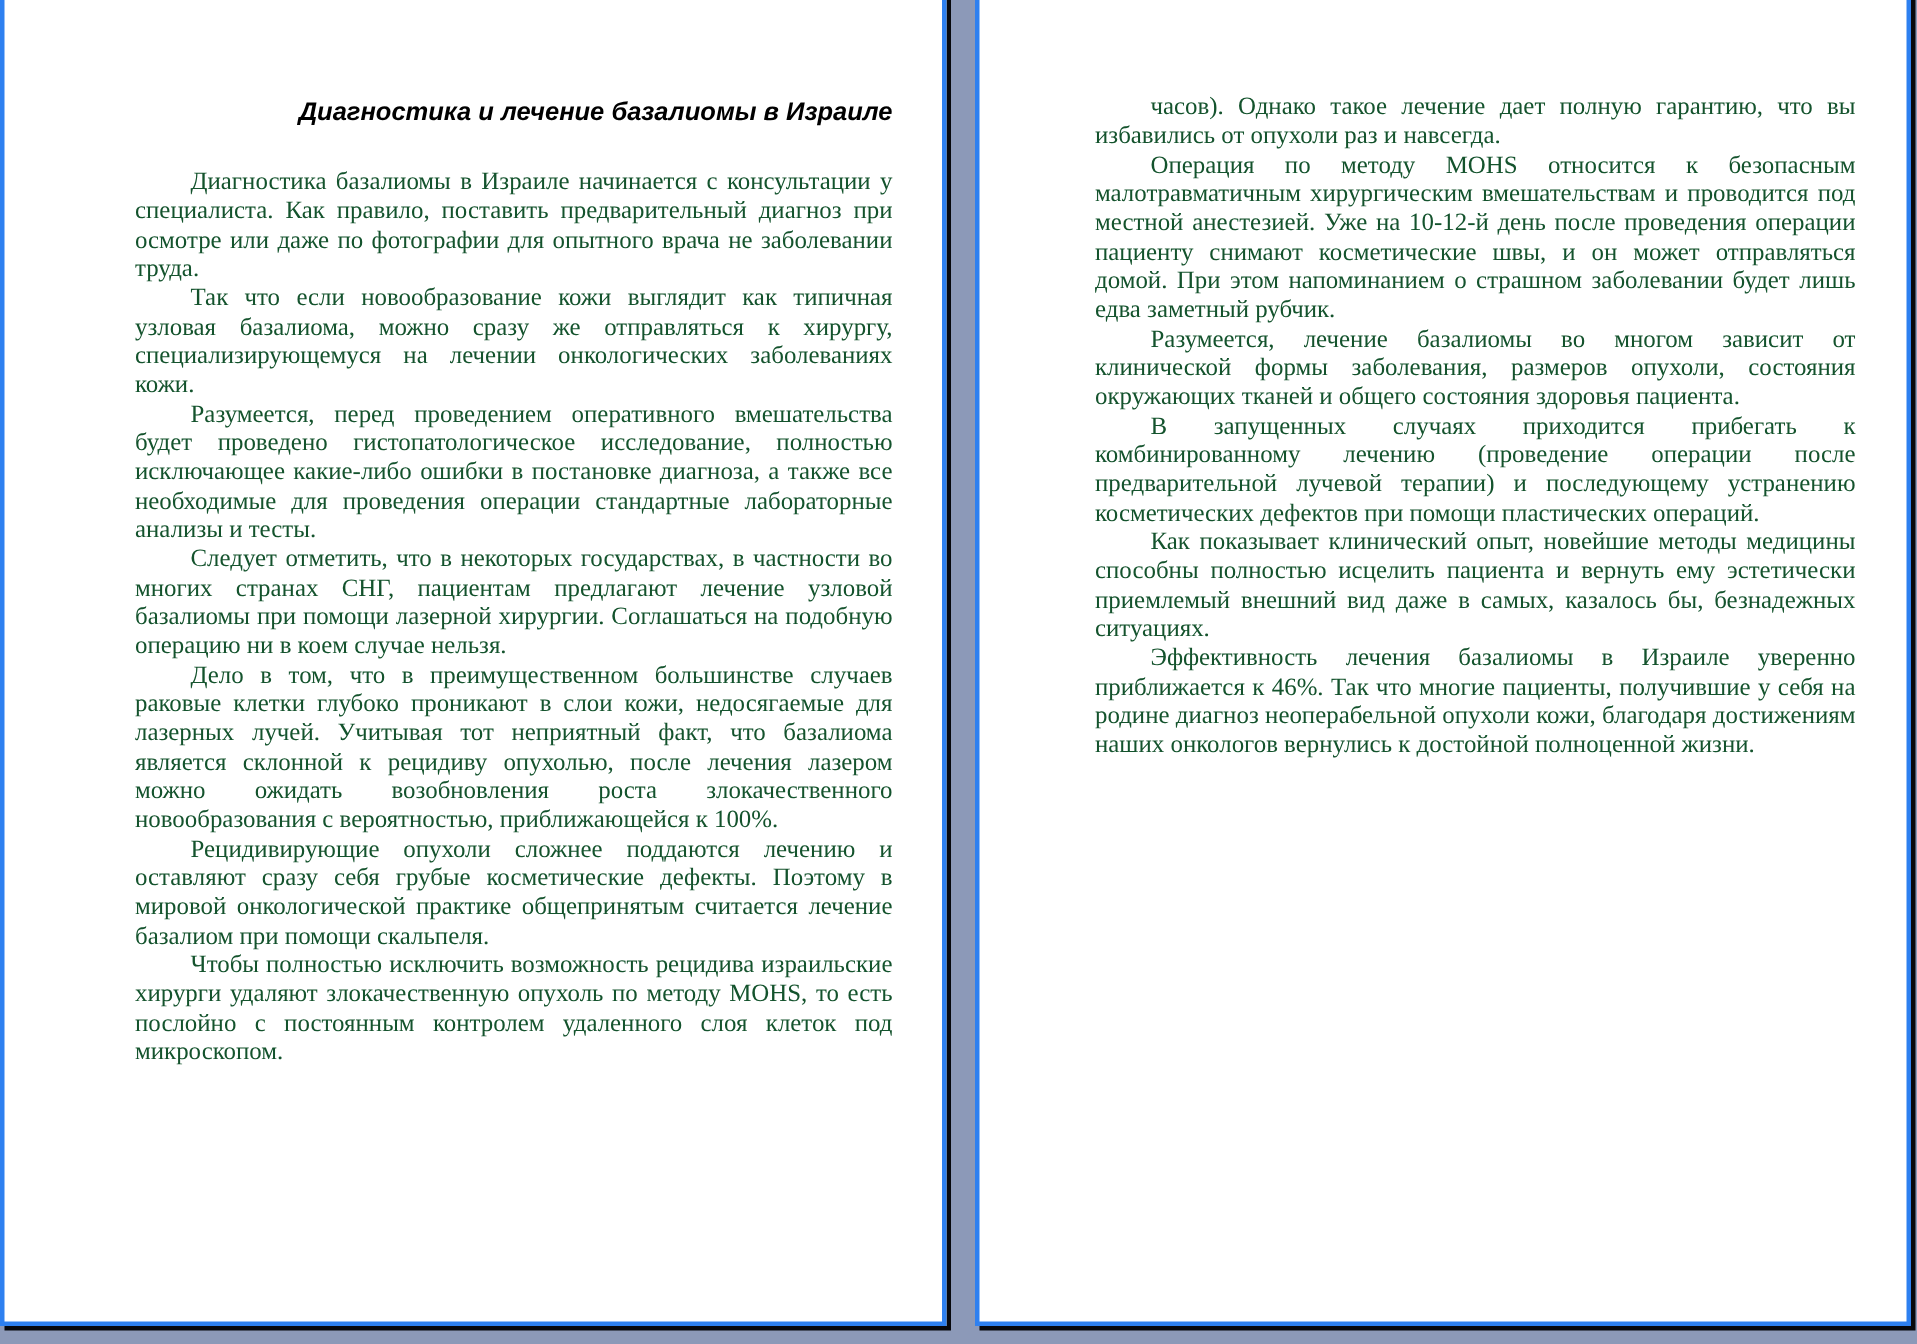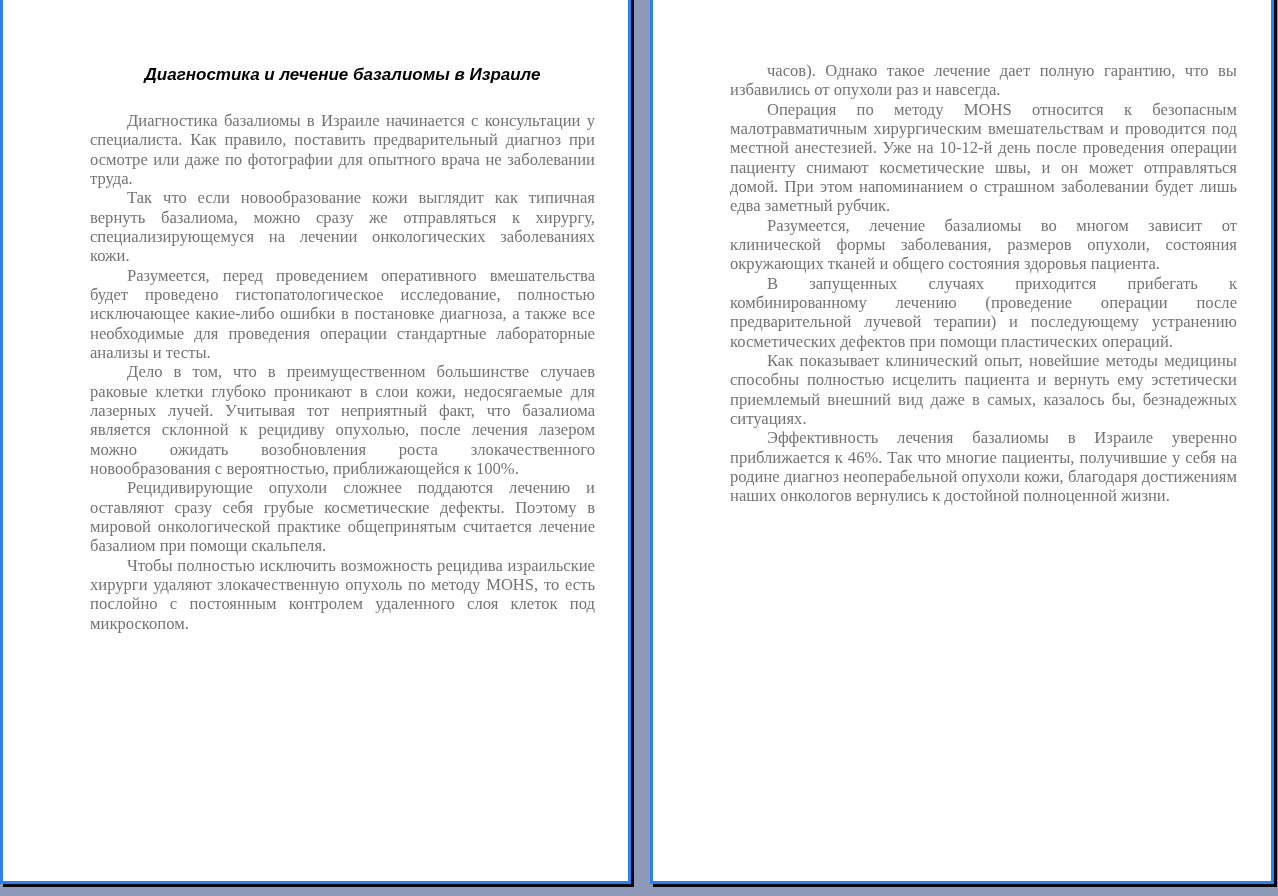--- a/index.html
+++ b/index.html
@@ -34,52 +34,53 @@
   }
   .page-1 .page-inner { padding: 86px 33px 0 87px; }
   .page-2 .page-inner { padding: 82px 34px 0 77px; }
 
   .doc-title {
     font-family: "Liberation Sans", sans-serif;
     font-weight: bold;
     font-style: italic;
     font-size: 17px;
     line-height: 20px;
-    text-align: center;
+    text-align: right;
     margin: 0 0 26px 0;
     color: #000000;
   }
   .para {
     font-family: "Liberation Serif", serif;
     font-size: 16.6px;
     line-height: 19.33px;
     text-align: justify;
     text-indent: 37px;
     margin: 0;
     padding: 0;
-    color: #737373;
+    color: #14532d;
   }
   .page-gap {
     position: absolute;
     top: 0;
     left: 634px;
     width: 16px;
     height: 896px;
   }
 </style>
 </head>
 <body>
 
 <div class="page page-1">
   <div class="page-inner">
     <h1 class="doc-title">Диагностика и лечение базалиомы в Израиле</h1>
     <div>
         <p class="para">Диагностика базалиомы в Израиле начинается с консультации у специалиста. Как правило, поставить предварительный диагноз при осмотре или даже по фотографии для опытного врача не заболевании труда.</p>
-        <p class="para">Так что если новообразование кожи выглядит как типичная вернуть базалиома, можно сразу же отправляться к хирургу, специализирующемуся на лечении онкологических заболеваниях кожи.</p>
+        <p class="para">Так что если новообразование кожи выглядит как типичная узловая базалиома, можно сразу же отправляться к хирургу, специализирующемуся на лечении онкологических заболеваниях кожи.</p>
         <p class="para">Разумеется, перед проведением оперативного вмешательства будет проведено гистопатологическое исследование, полностью исключающее какие-либо ошибки в постановке диагноза, а также все необходимые для проведения операции стандартные лабораторные анализы и тесты.</p>
+        <p class="para">Следует отметить, что в некоторых государствах, в частности во многих странах СНГ, пациентам предлагают лечение узловой базалиомы при помощи лазерной хирургии. Соглашаться на подобную операцию ни в коем случае нельзя.</p>
         <p class="para">Дело в том, что в преимущественном большинстве случаев раковые клетки глубоко проникают в слои кожи, недосягаемые для лазерных лучей. Учитывая тот неприятный факт, что базалиома является склонной к рецидиву опухолью, после лечения лазером можно ожидать возобновления роста злокачественного новообразования с вероятностью, приближающейся к 100%.</p>
         <p class="para">Рецидивирующие опухоли сложнее поддаются лечению и оставляют сразу себя грубые косметические дефекты. Поэтому в мировой онкологической практике общепринятым считается лечение базалиом при помощи скальпеля.</p>
         <p class="para">Чтобы полностью исключить возможность рецидива израильские хирурги удаляют злокачественную опухоль по методу MOHS, то есть послойно с постоянным контролем удаленного слоя клеток под микроскопом.</p>
       </div>
   </div>
 </div>
 
 <div class="page-gap"></div>
 
 <div class="page page-2">

